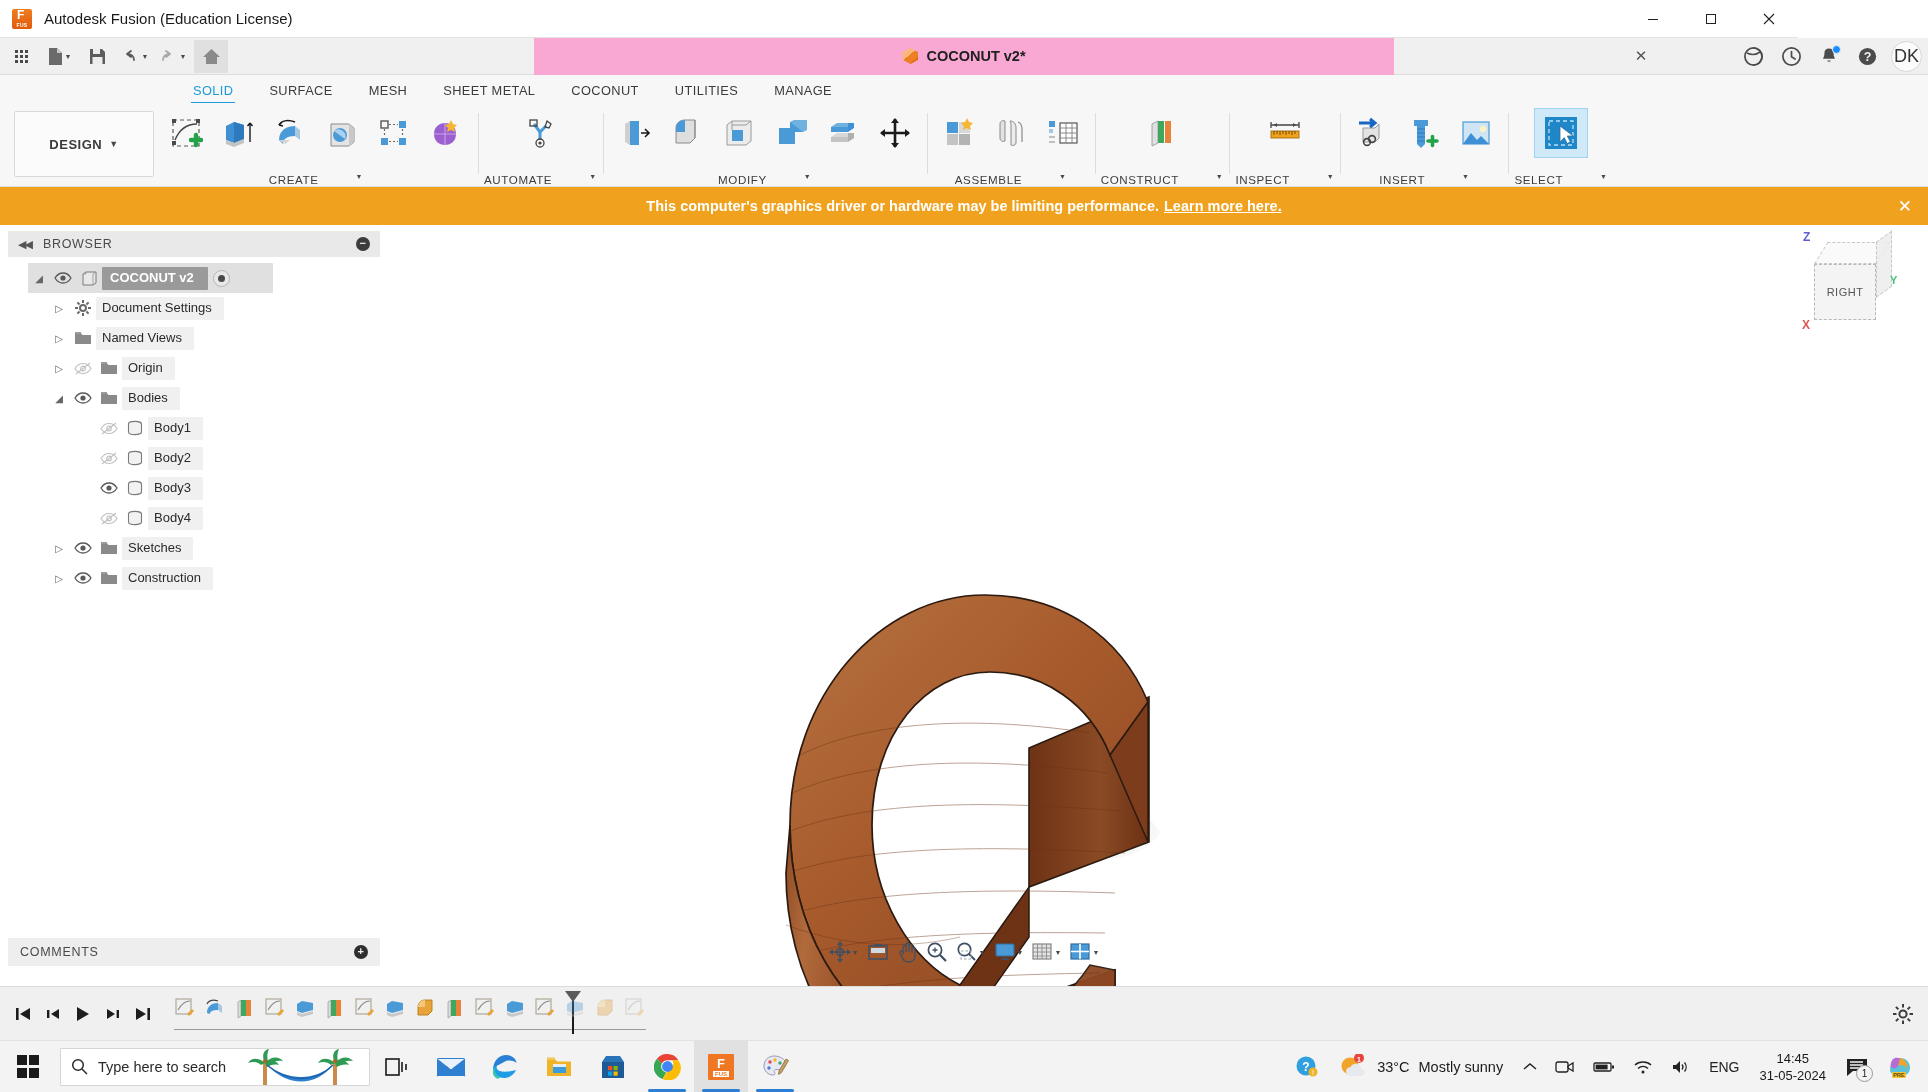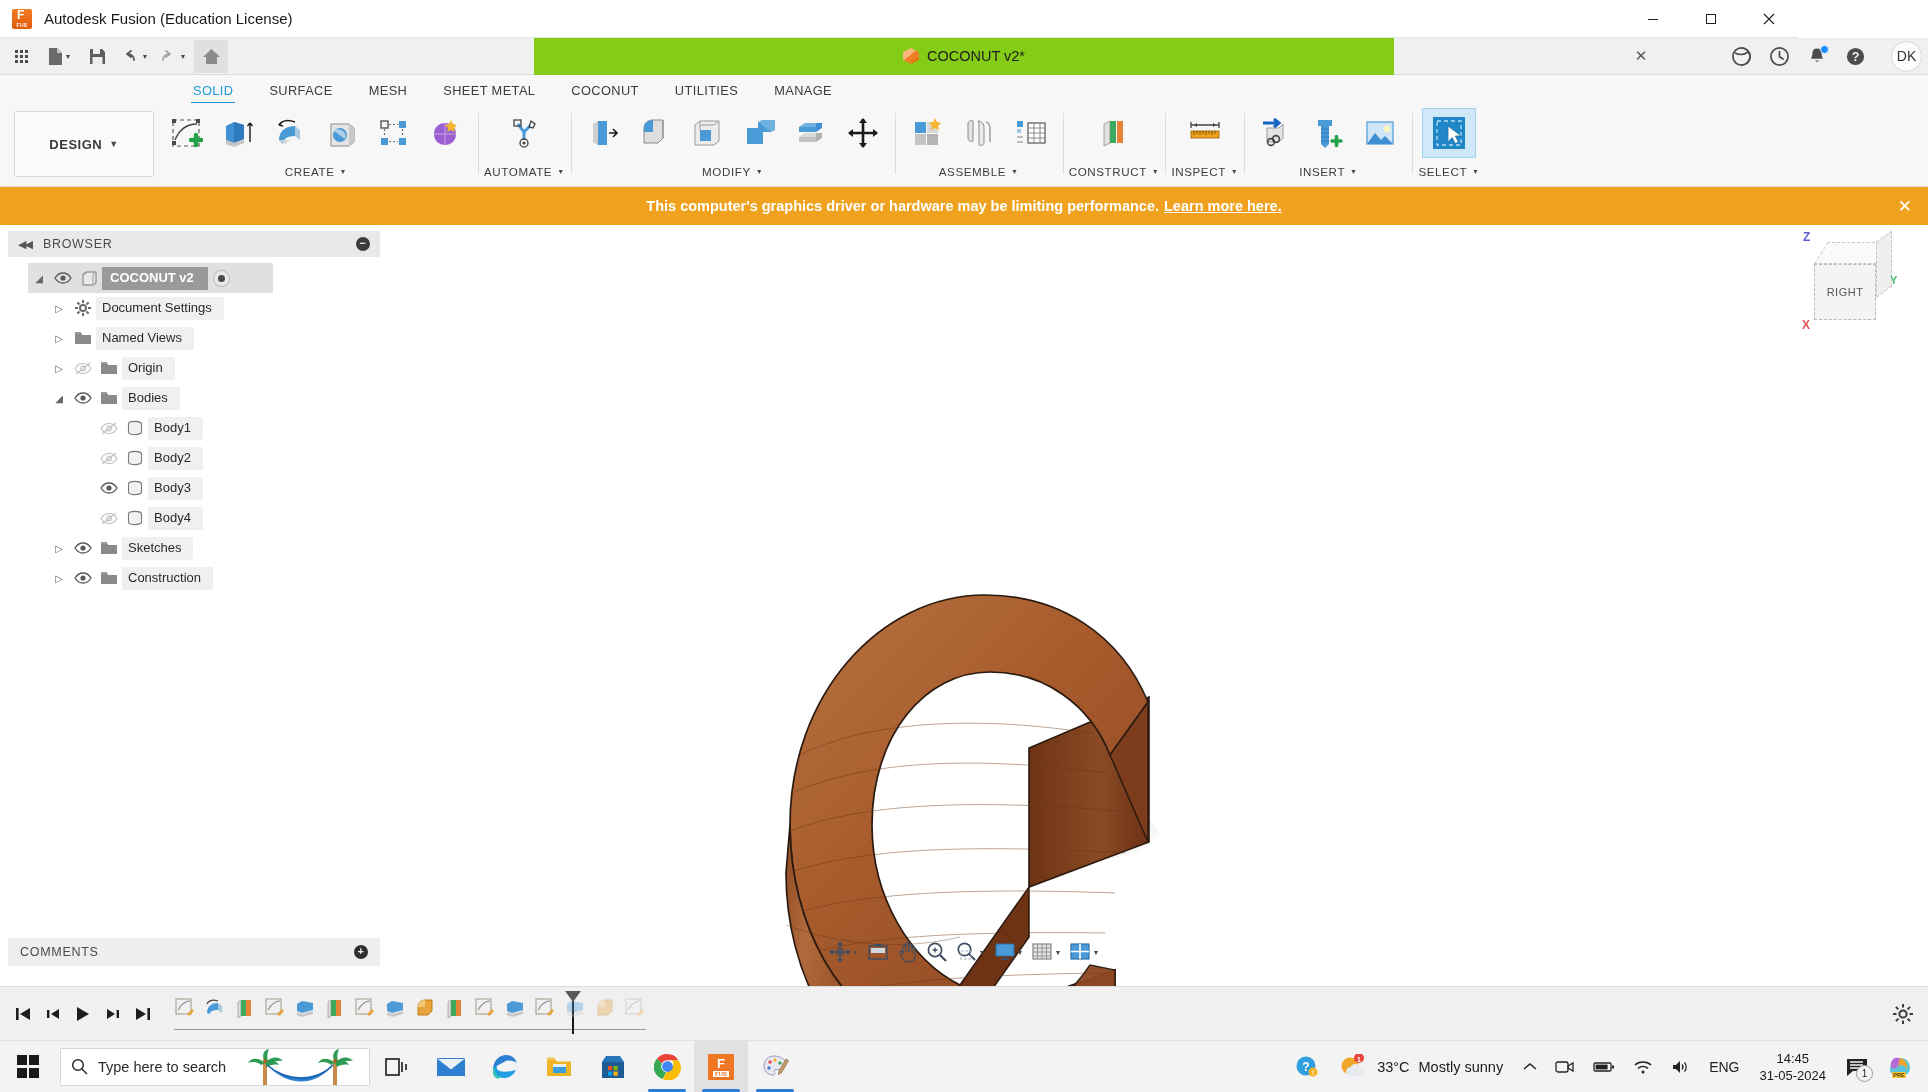--- a/index.html
+++ b/index.html
@@ -49,21 +49,22 @@
     position: relative;
   }
   .qat-btn.active { background: #e0e0e0; }
   .caret { font-size: 7px; color: #4a4a4a; margin-left: 1px; }
   .grid-icon { display: grid; grid-template-columns: repeat(3,3px);
     grid-template-rows: repeat(3,3px); gap: 2px; }
   .grid-icon i { background: #4a4a4a; display: block; width:3px; height:3px;}
   .doc-tab {
     position: absolute; left: 0; right: 0; margin: auto; width: 860px;
     height: 37px; display: flex; align-items: center; justify-content: center;
-    background: #84cc16;
+    background: #f9a8d4;
+    font-weight: bold;
   }
   .doc-tab .cube {
     width: 16px; height: 16px; margin-right: 8px;
     background: linear-gradient(140deg,#fbb77a 0 45%, #ef7f24 45% 75%, #e0700f 75%);
     clip-path: polygon(50% 0,100% 26%,100% 74%,50% 100%,0 74%,0 26%);
   }
   .doc-tab span { font-size: 14.5px; color: #202020; }
   .tab-close {
     position: absolute; left: 1630px; top: 7px; width: 22px; height: 22px;
     display: flex; align-items: center; justify-content: center;
@@ -79,21 +80,21 @@
     width: 36px; height: 32px; display: flex; align-items: center;
     justify-content: center; color: #4c4c4c; position: relative;
   }
   .badge-dot {
     position: absolute; top: 5px; right: 6px; width: 9px; height: 9px;
     border-radius: 50%; background: #1a8cff; border: 1.5px solid #f0f0f0;
   }
   .avatar {
     width: 31px; height: 31px; border-radius: 50%; background: #fcfcfc;
     border: 1px solid #d6d6d6; display: flex; align-items: center;
-    justify-content: center; font-size: 14px; color: #333; margin-left: 16px;
+    justify-content: center; font-size: 18px; color: #333; margin-left: 4px;
     font-weight: 500;
   }
 
   
   .ribbon-tabs {
     position: absolute; top: 75px; left: 0; width: 1928px; height: 28px;
     background: #f7f7f7; display: flex; align-items: flex-end; padding-left: 175px;
   }
   .rtab {
     padding: 0 18px; height: 26px; font-size: 12.8px; color: #3c3c3c;
@@ -124,21 +125,21 @@
     width: 1px; background: #dddddd;
   }
   .panel-row { display: flex; align-items: flex-end; height: 54px; padding-top: 6px; }
   .tool {
     width: 52px; height: 48px; display: flex; align-items: center;
     justify-content: center; position: relative;
   }
   .tool.sel { background: #cfe9f8; outline: 1px solid #9fd3ef; }
   .panel-label {
     font-size: 11.6px; color: #3c3c3c; letter-spacing: .6px;
-    margin-top: 8px; display: flex; align-items: center; white-space: nowrap;
+    margin-top: 16px; display: flex; align-items: flex-start; white-space: nowrap; gap: 32px;
   }
   .panel-label .caret { margin-left: 5px; font-size: 7px; }
   .cursor-arrow {
     position: absolute; left: 1722px; top: 132px; width: 0; height: 0;
     z-index: 60; pointer-events: none;
   }
 
   
   .banner {
     position: absolute; top: 187px; left: 0; width: 1928px; height: 38px;

